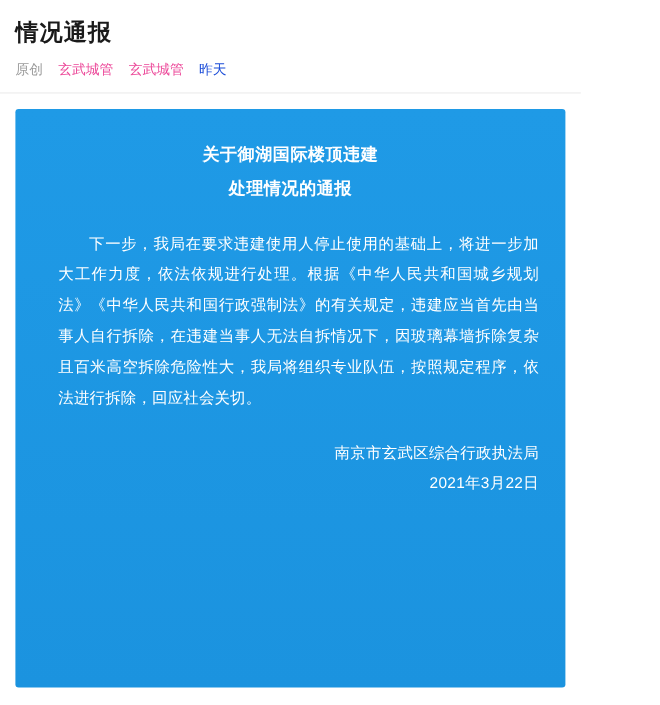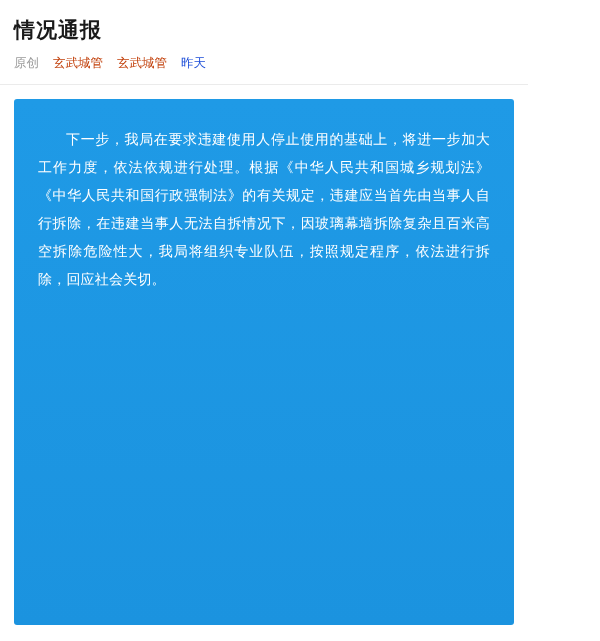--- a/index.html
+++ b/index.html
@@ -36,21 +36,21 @@
     display: flex;
     align-items: center;
     gap: 14px;
     font-size: 12.5px;
     padding-bottom: 12px;
   }
   .meta-origin {
     color: #9a9a9a;
   }
   .meta-account {
-    color: #c2410c;
+    color: #ec4899;
   }
   .meta-time {
     color: #1d4ed8;
   }
   .divider {
     height: 1px;
     background: #ebebeb;
     margin: 0 0 0 0;
   }
   .card {
@@ -72,21 +72,21 @@
   }
   .doc-title div { white-space: nowrap; }
   .para {
     font-size: 14px;
     line-height: 2.0;
     text-align: justify;
     text-indent: 2em;
     margin: 0 0 18px 0;
     letter-spacing: 0.2px;
   }
-  .para:last-of-type { margin-bottom: 0; }
+  .para:last-of-type { margin-bottom: 0; margin-left: 15px; }
   .signature {
     margin-top: 22px;
     text-align: right;
     font-size: 14px;
     line-height: 2.0;
   }
   .signature div { letter-spacing: 0.3px; }
 </style>
 </head>
 <body>
@@ -99,18 +99,26 @@
       <span class="meta-origin">原创</span>
       <span class="meta-account">玄武城管</span>
       <span class="meta-account">玄武城管</span>
       <span class="meta-time">昨天</span>
     </div>
   </div>
 
   <div class="divider"></div>
 
   <div class="card">
+    <div class="doc-title">
+      <div>关于御湖国际楼顶违建</div>
+      <div>处理情况的通报</div>
+    </div>
 
     <p class="para">下一步，我局在要求违建使用人停止使用的基础上，将进一步加大工作力度，依法依规进行处理。根据《中华人民共和国城乡规划法》《中华人民共和国行政强制法》的有关规定，违建应当首先由当事人自行拆除，在违建当事人无法自拆情况下，因玻璃幕墙拆除复杂且百米高空拆除危险性大，我局将组织专业队伍，按照规定程序，依法进行拆除，回应社会关切。</p>
 
+    <div class="signature">
+      <div>南京市玄武区综合行政执法局</div>
+      <div>2021年3月22日</div>
+    </div>
   </div>
 
 </div>
 
 </body></html>

